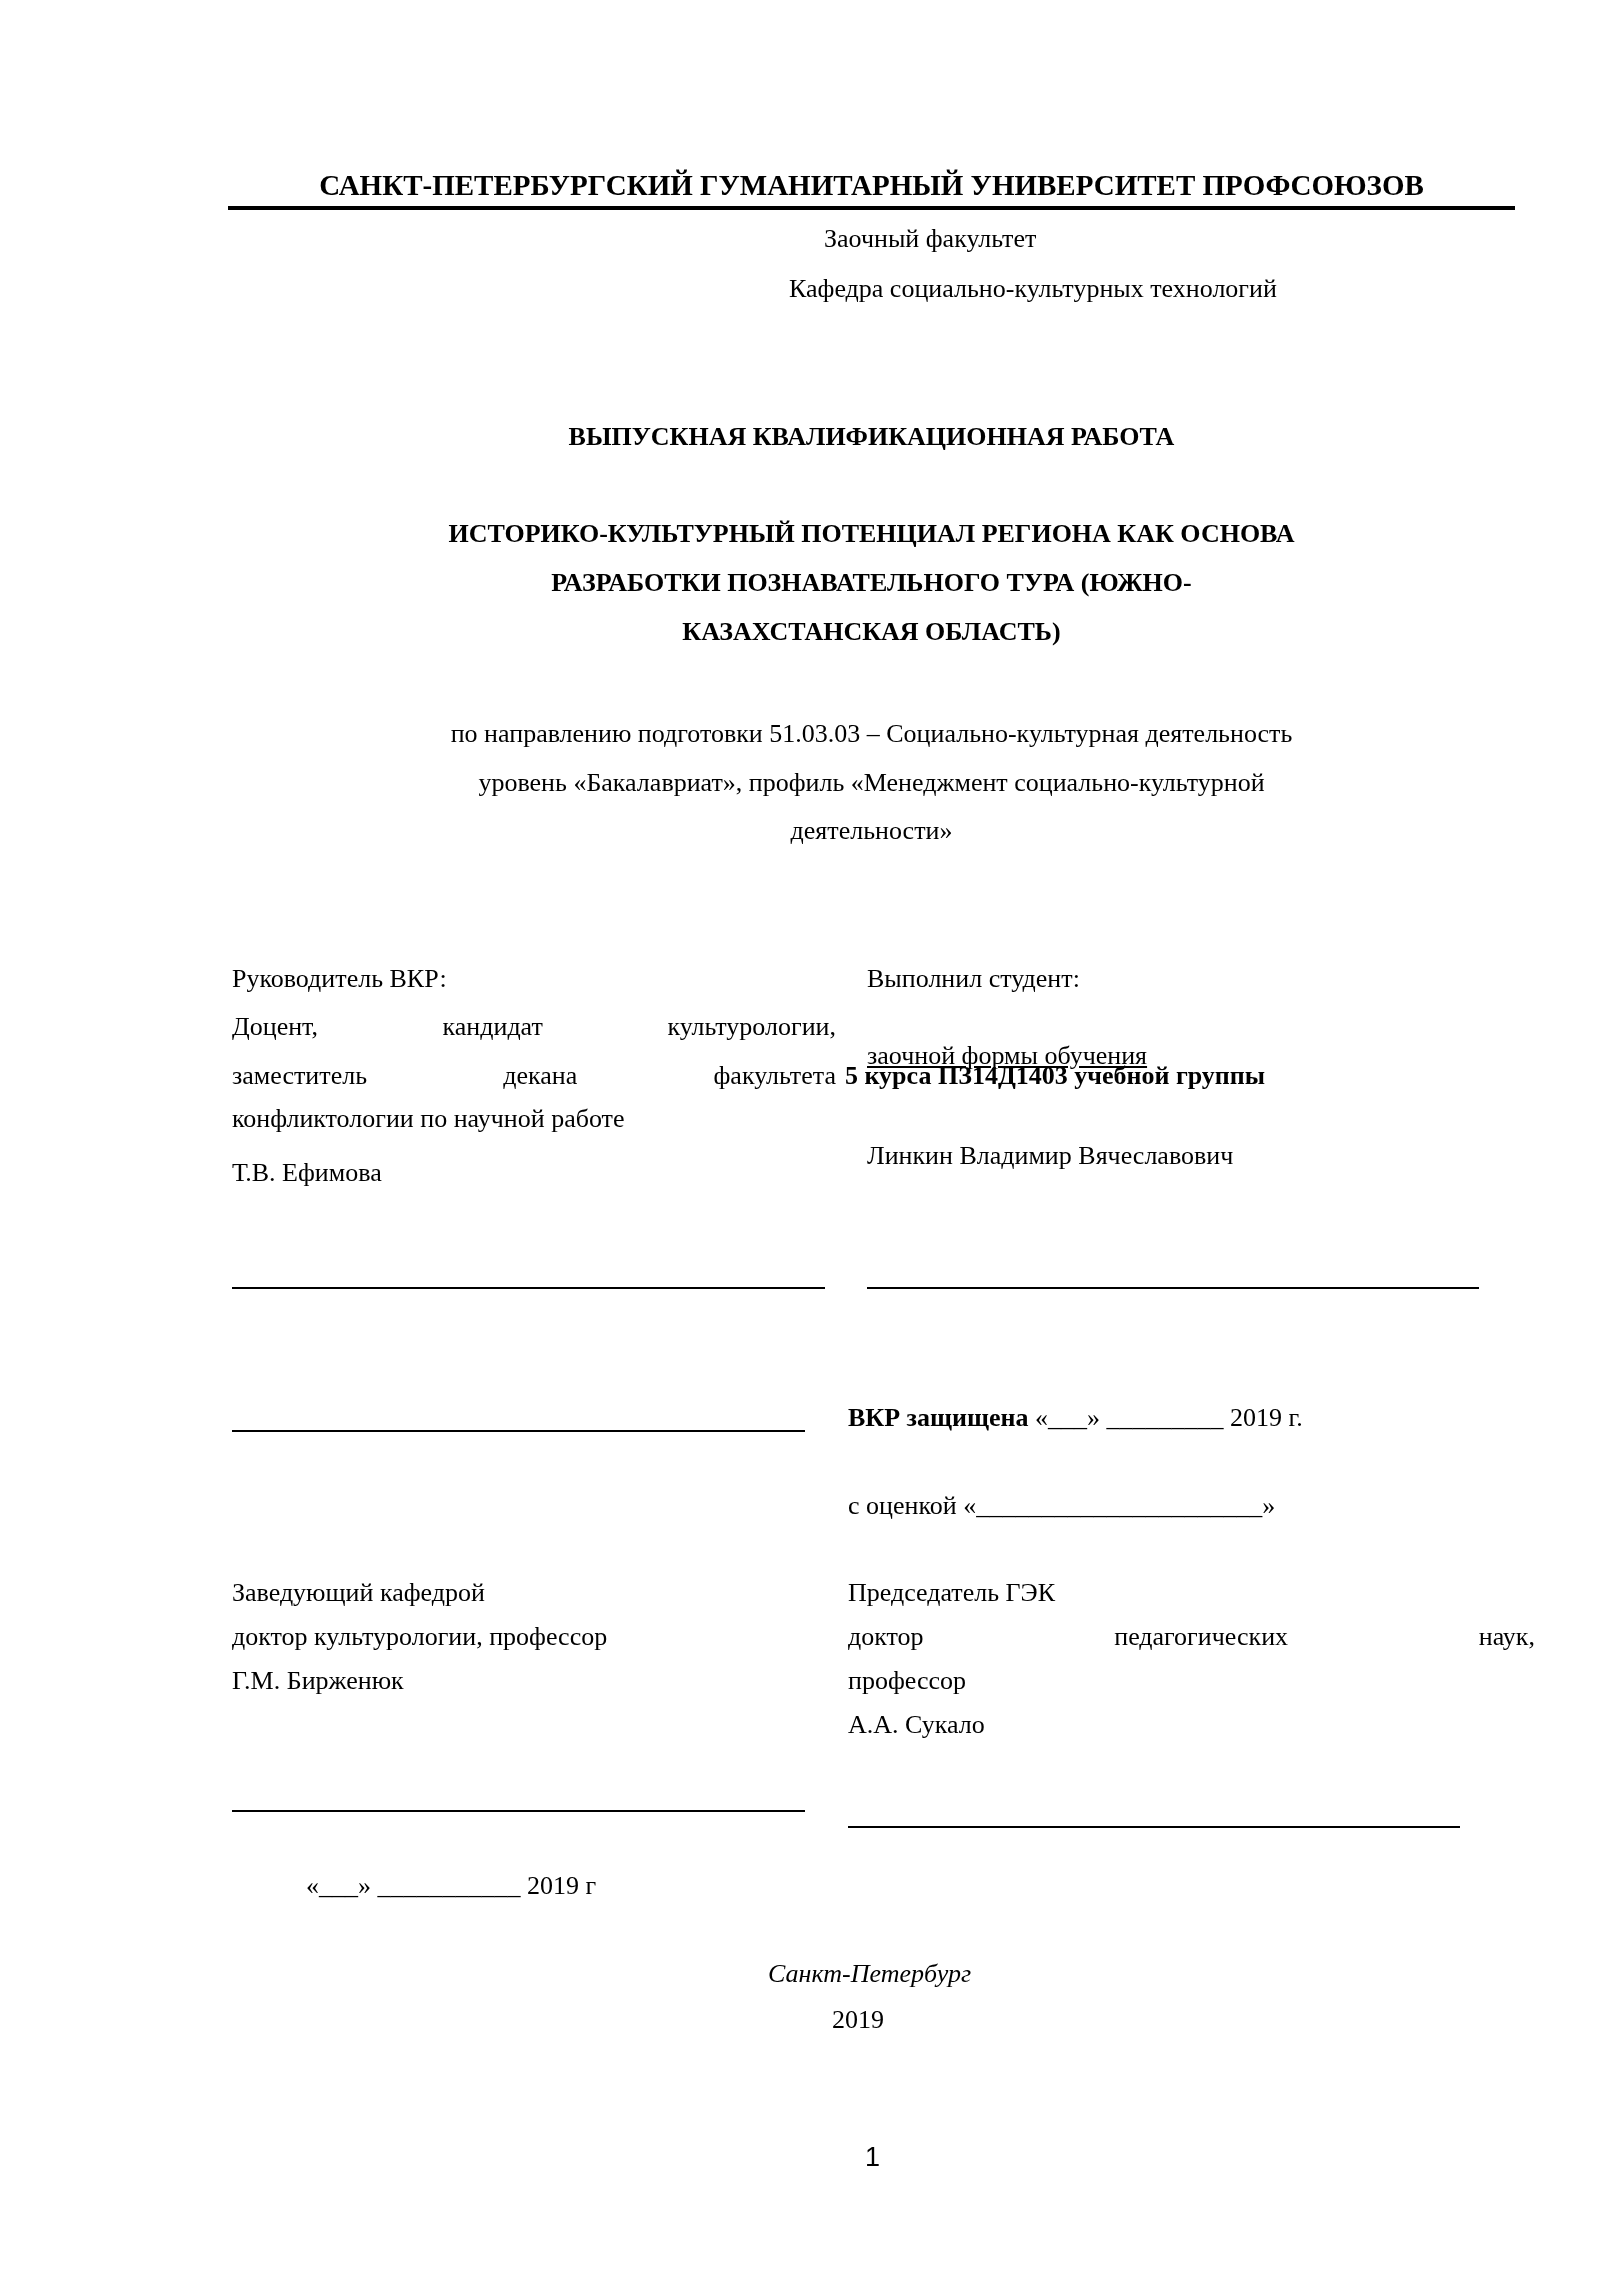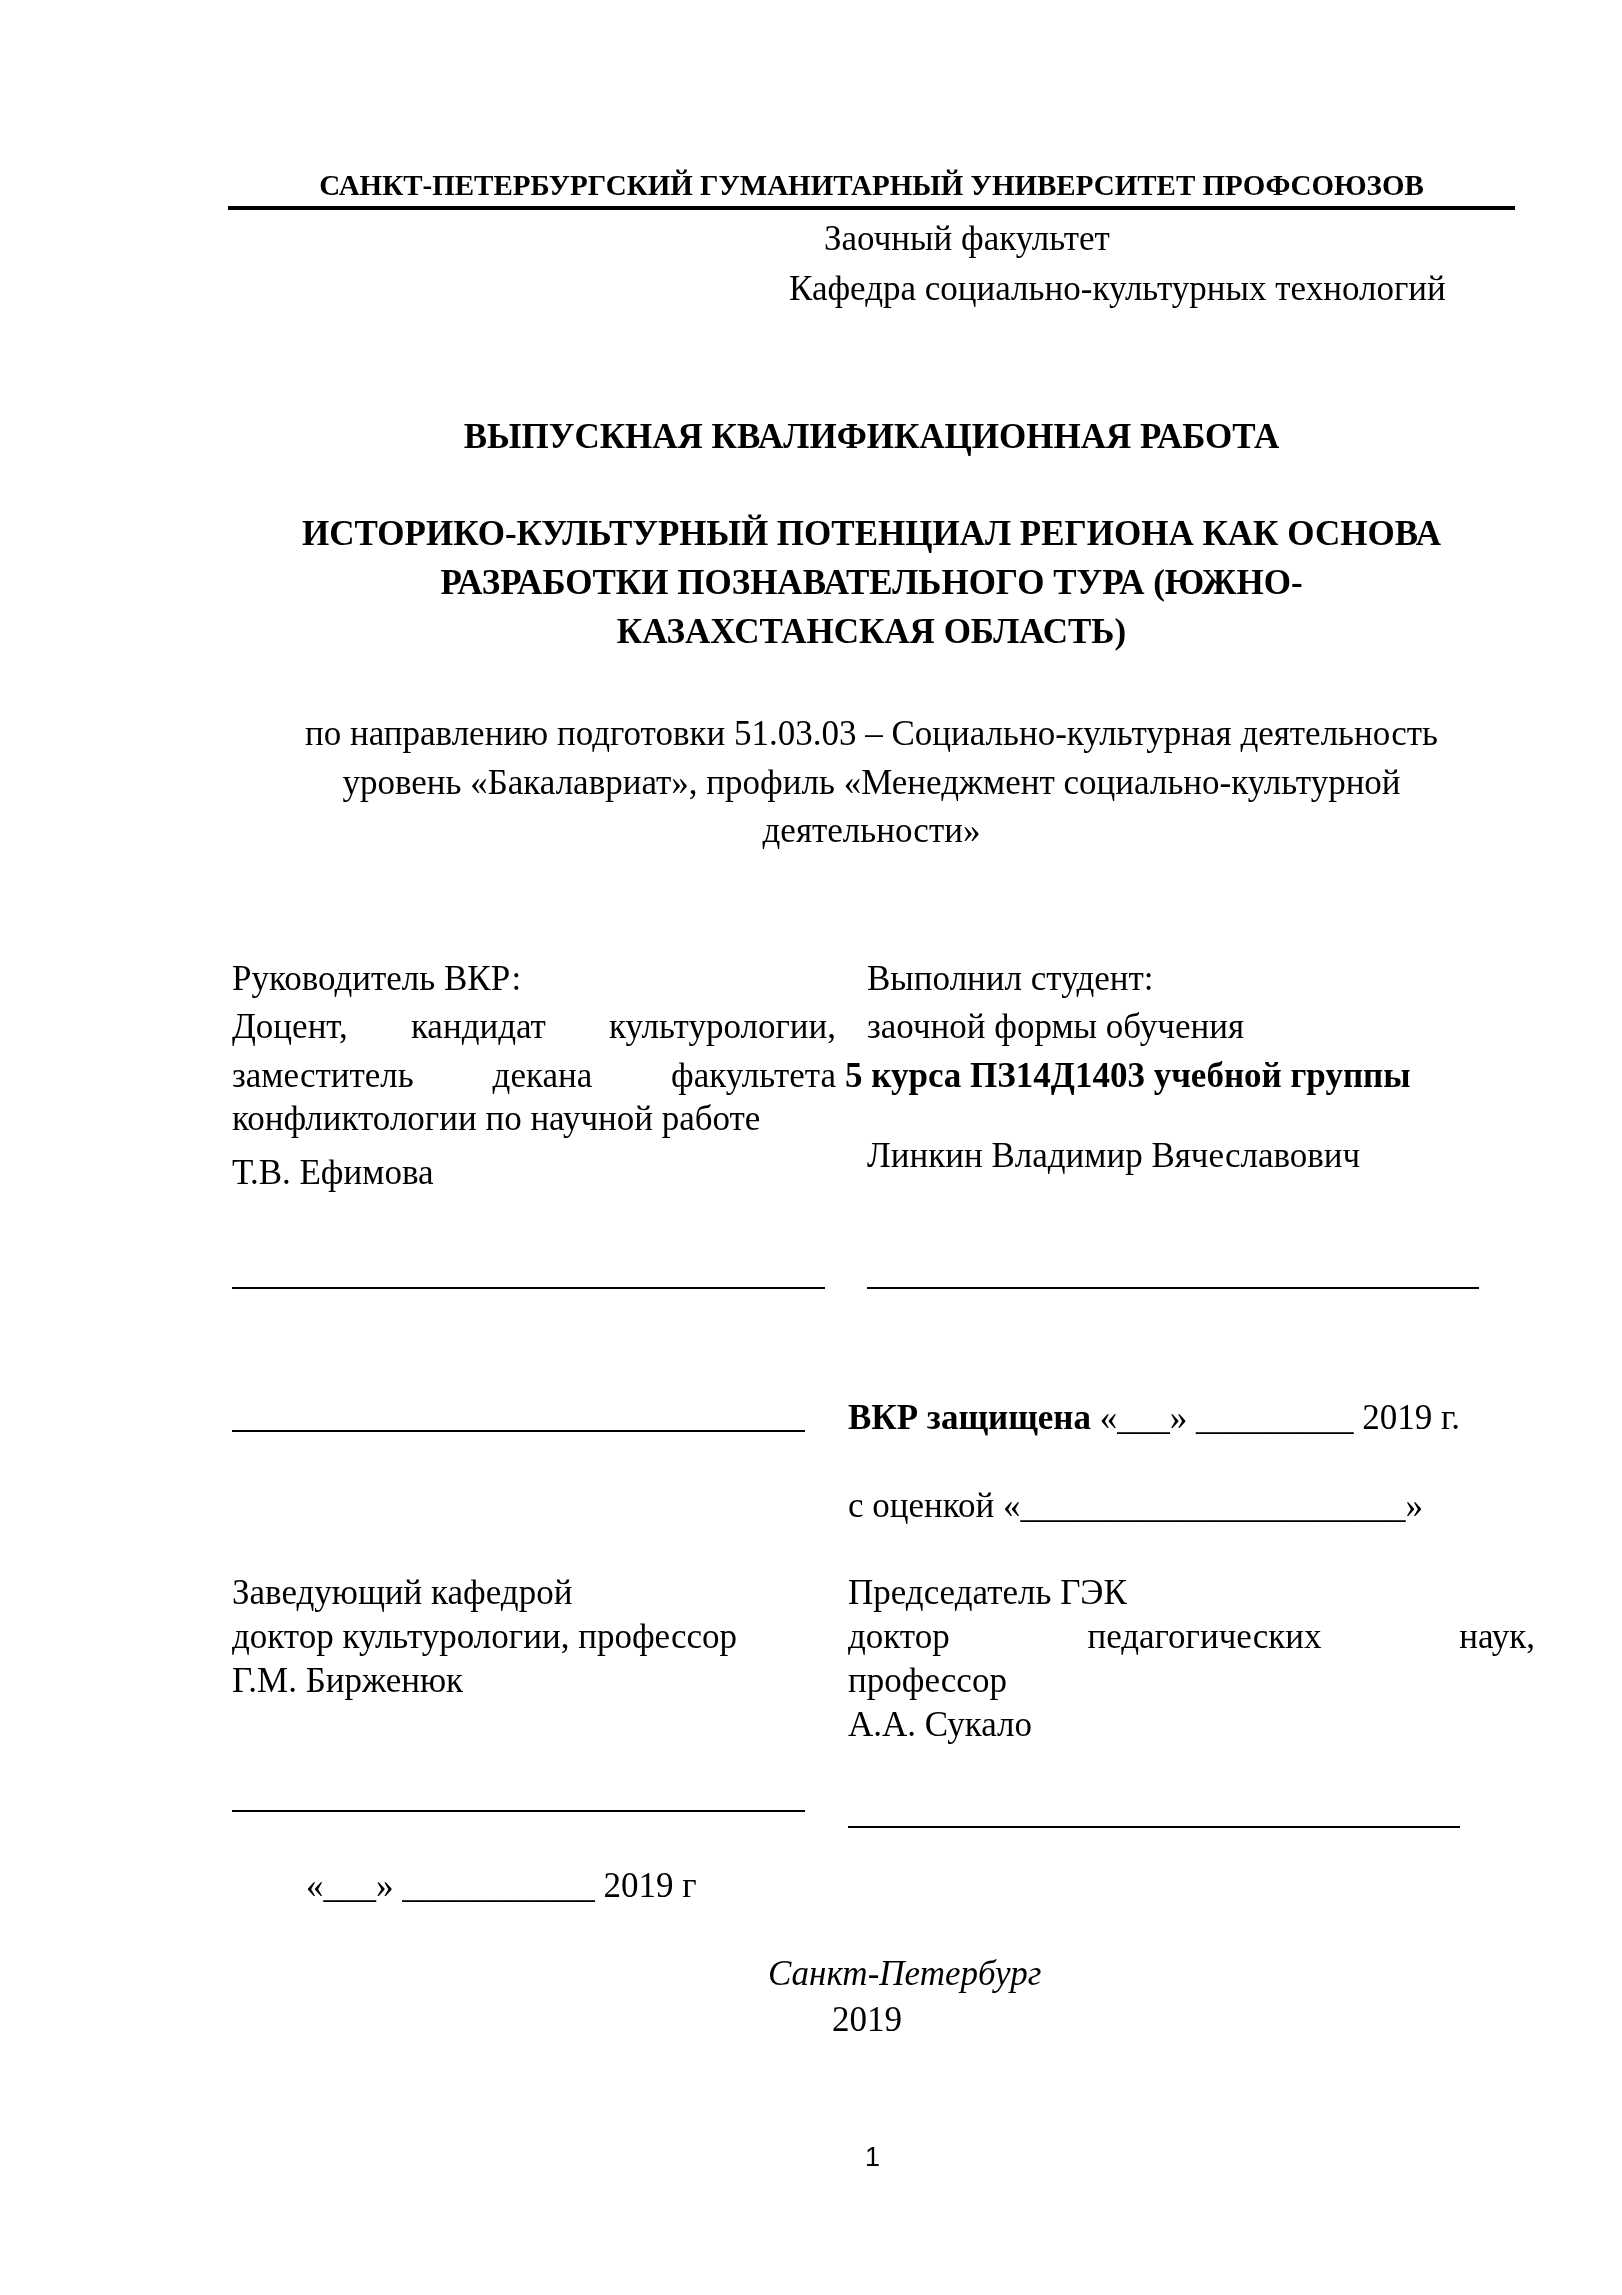--- a/index.html
+++ b/index.html
@@ -1,18 +1,18 @@
 <!DOCTYPE html>
 <html style="font-size:12.6px"><head>
 <meta charset="utf-8">
 <style>
   html, body { margin: 0; padding: 0; background: #ffffff; }
   body { width: 1623px; height: 2295px; position: relative; overflow: hidden;
          font-family: "Liberation Serif", serif; color: #000; }
-  .t { position: absolute; white-space: nowrap; font-size: 35px; line-height: 41px; }
+  .t { position: absolute; white-space: nowrap; font-size: 26px; line-height: 41px; }
   .b { font-weight: bold; }
   .c { text-align: center; }
   .rule { position: absolute; background: #000; }
   .just { display: flex; justify-content: space-between; white-space: nowrap; align-items: center; }
   .sig { position: absolute; border-bottom: 2.4px solid #000; height: 0; }
 </style>
 </head>
 <body>
 
 <div class="t b c" style="left:228px; top:165px; width:1287px; font-size:29px;">САНКТ-ПЕТЕРБУРГСКИЙ ГУМАНИТАРНЫЙ УНИВЕРСИТЕТ ПРОФСОЮЗОВ</div>
@@ -38,21 +38,21 @@
 <div class="t just" style="left:232px; top:1055px; width:604px;">
   <span>заместитель</span>
   <span>декана</span>
   <span>факультета</span>
 </div>
 <div class="t" style="left:232px; top:1098px;">конфликтологии по научной работе</div>
 <div class="t" style="left:232px; top:1152px;">Т.В. Ефимова</div>
 <div class="sig" style="left:232px; top:1287px; width:593px;"></div>
 
 <div class="t" style="left:867px; top:958px;">Выполнил студент:</div>
-<div class="t" style="left:867px; top:1006px;">заочной формы обучения</div>
+<div class="t" style="left:867px; top:1035px;text-decoration:underline;">заочной формы обучения</div>
 <div class="t" style="left:845px; top:1055px;font-weight:bold;">5 курса ПЗ14Д1403 учебной группы</div>
 <div class="t" style="left:867px; top:1104px;margin-top:31px;">Линкин Владимир Вячеславович</div>
 <div class="sig" style="left:867px; top:1287px; width:612px;"></div>
 
 <div class="sig" style="left:232px; top:1430px; width:573px;"></div>
 <div class="t" style="left:848px; top:1397px;">
   <span class="b">ВКР защищена</span><span> «___» _________ 2019 г.</span>
 </div>
 <div class="t" style="left:848px; top:1485px;">с оценкой «______________________»</div>
 

